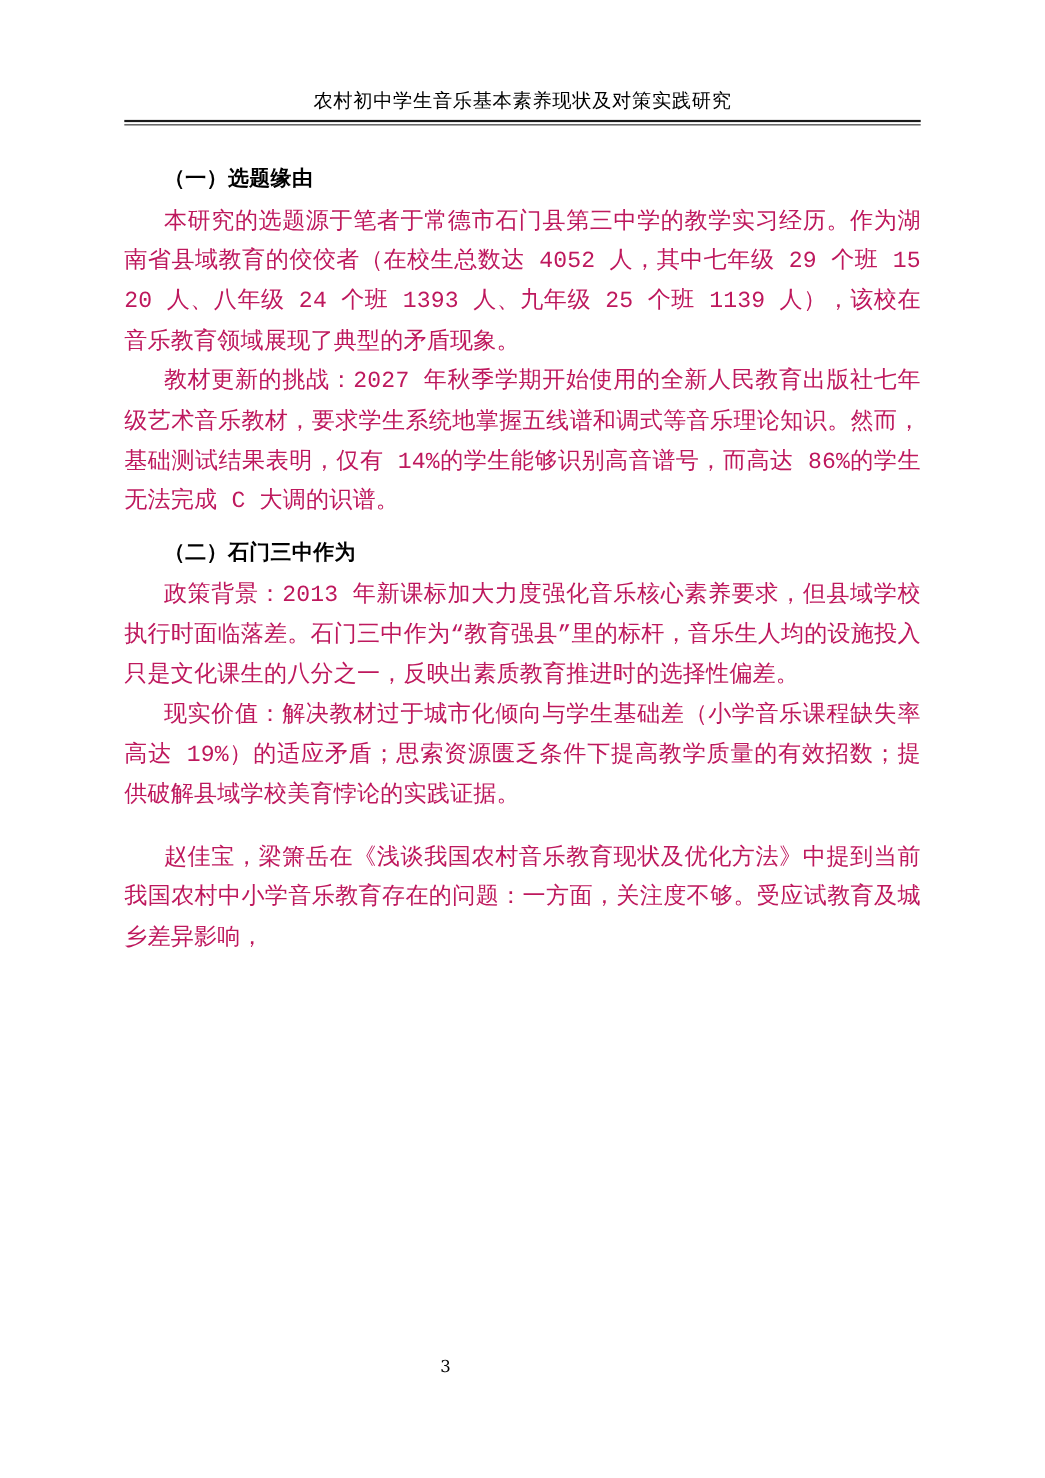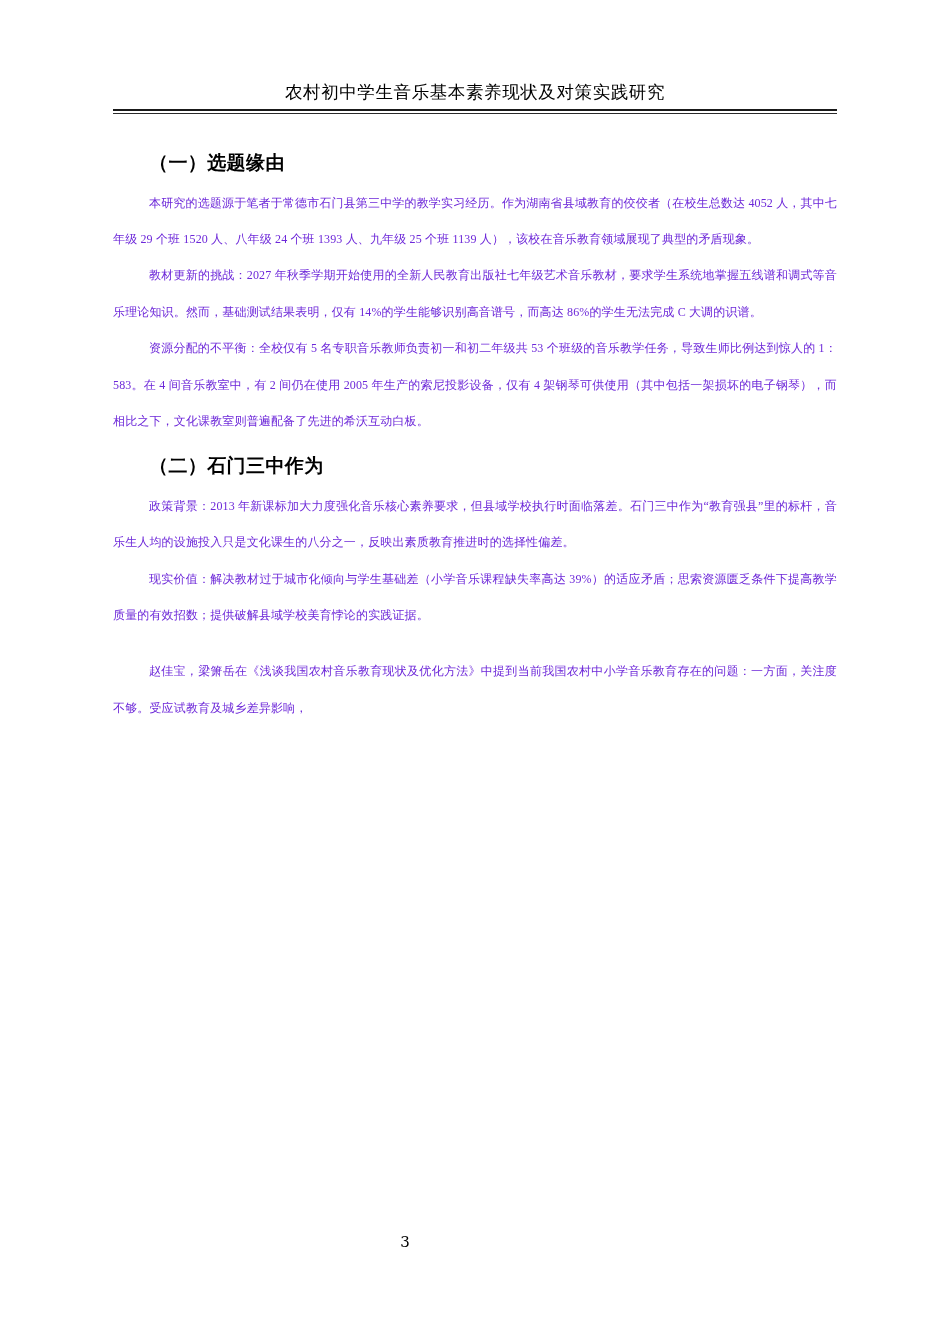--- a/index.html
+++ b/index.html
@@ -59,30 +59,30 @@
     font-size: 19px;
     font-weight: bold;
     margin: 0;
     padding: 0;
     line-height: 1.5;
     text-indent: 36px;
     letter-spacing: 0.4px;
     color: #000;
   }
   p.body-par {
-    font-family: Liberation Serif, serif;
-    font-size: 12px;
+    font-family: Liberation Mono, monospace;
+    font-size: 21px;
     line-height: 36.4px;
     margin: 0;
     padding: 0;
     text-indent: 36px;
     text-align: justify;
     text-justify: inter-character;
     letter-spacing: 0.15px;
-    color: #6d28d9;
+    color: #be185d;
     word-break: break-all;
   }
   .gap-after-heading { height: 8px; }
   .gap-before-heading { height: 12px; }
   
   .footer-zone {
     position: absolute;
     left: 0;
     top: 1232px;
     width: 950px;
@@ -107,27 +107,26 @@
       <div class="header-rule-thin"></div>
     </div>
   </div>
 
   <div class="content">
 
     <h2 class="section-heading">（一）选题缘由</h2>
     <div class="gap-after-heading"></div>
     <p class="body-par">本研究的选题源于笔者于常德市石门县第三中学的教学实习经历。作为湖南省县域教育的佼佼者（在校生总数达 4052 人，其中七年级 29 个班 1520 人、八年级 24 个班 1393 人、九年级 25 个班 1139 人），该校在音乐教育领域展现了典型的矛盾现象。</p>
     <p class="body-par">教材更新的挑战：2027 年秋季学期开始使用的全新人民教育出版社七年级艺术音乐教材，要求学生系统地掌握五线谱和调式等音乐理论知识。然而，基础测试结果表明，仅有 14%的学生能够识别高音谱号，而高达 86%的学生无法完成 C 大调的识谱。</p>
-    <p class="body-par">资源分配的不平衡：全校仅有 5 名专职音乐教师负责初一和初二年级共 53 个班级的音乐教学任务，导致生师比例达到惊人的 1：583。在 4 间音乐教室中，有 2 间仍在使用 2005 年生产的索尼投影设备，仅有 4 架钢琴可供使用（其中包括一架损坏的电子钢琴），而相比之下，文化课教室则普遍配备了先进的希沃互动白板。</p>
 
     <div class="gap-before-heading"></div>
     <h2 class="section-heading">（二）石门三中作为</h2>
     <div class="gap-after-heading"></div>
     <p class="body-par">政策背景：2013 年新课标加大力度强化音乐核心素养要求，但县域学校执行时面临落差。石门三中作为“教育强县”里的标杆，音乐生人均的设施投入只是文化课生的八分之一，反映出素质教育推进时的选择性偏差。</p>
-    <p class="body-par">现实价值：解决教材过于城市化倾向与学生基础差（小学音乐课程缺失率高达 39%）的适应矛盾；思索资源匮乏条件下提高教学质量的有效招数；提供破解县域学校美育悖论的实践证据。</p>
+    <p class="body-par">现实价值：解决教材过于城市化倾向与学生基础差（小学音乐课程缺失率高达 19%）的适应矛盾；思索资源匮乏条件下提高教学质量的有效招数；提供破解县域学校美育悖论的实践证据。</p>
 
     <div class="gap-before-heading"></div>
     <div class="gap-after-heading"></div>
     <p class="body-par">赵佳宝，梁箫岳在《浅谈我国农村音乐教育现状及优化方法》中提到当前我国农村中小学音乐教育存在的问题：一方面，关注度不够。受应试教育及城乡差异影响，</p>
 
   </div>
 
   <div class="footer-zone">
     <span class="page-number">3</span>
   </div>

